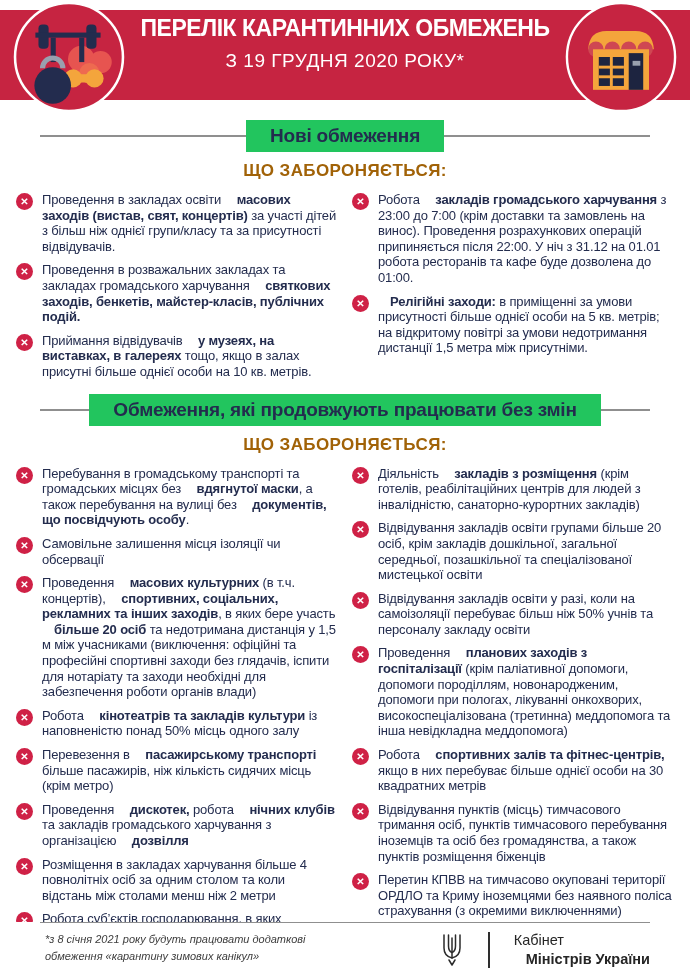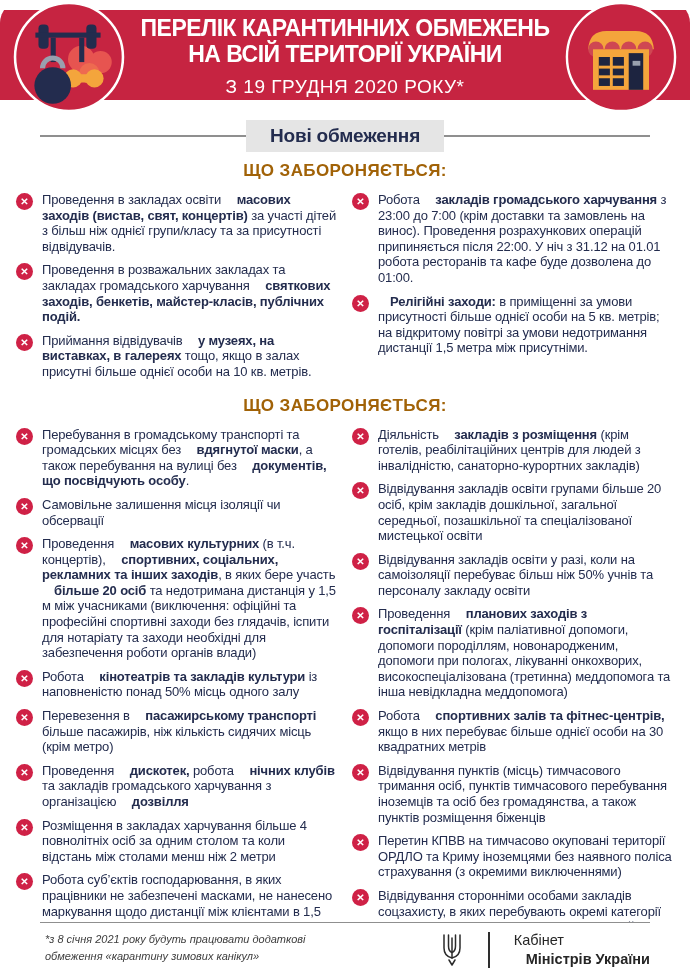--- a/index.html
+++ b/index.html
@@ -1,32 +1,32 @@
 <!DOCTYPE html>
 <html><head>
 <meta charset="utf-8">
 <style>
   html,body{margin:0;padding:0;background:#fff;}
   .page{position:relative;width:690px;height:975px;background:#fff;overflow:hidden;
-        font-family:"Liberation Sans",sans-serif;color:#232c4e;border-radius:23px;}
+        font-family:"Liberation Sans",sans-serif;color:#232c4e;}
 
   
   .hero{position:relative;height:114px;}
   .hero-band{position:absolute;top:10px;left:0;right:0;height:90px;background:#c62441;}
   .hero-circle{position:absolute;top:1px;width:112px;height:112px;}
   .hero-circle.left{left:13px;}
   .hero-circle.right{left:565px;}
   .hero-text{position:absolute;top:15px;left:110px;right:110px;text-align:center;color:#fff;}
   .hero-title{font-size:23px;font-weight:700;line-height:26px;letter-spacing:-0.5px;white-space:nowrap;}
   .hero-subtitle{font-size:19px;font-weight:400;line-height:24px;margin-top:8px;letter-spacing:0.5px;white-space:nowrap;}
 
   
   .banner-row{position:relative;height:34px;margin-top:5px;display:flex;align-items:center;justify-content:center;}
   .banner-line{position:absolute;left:40px;right:40px;top:16px;height:2px;background:#8f8f8f;}
-  .banner{position:relative;background:#e5e5e5;color:#232c4e;font-weight:700;font-size:19px;
+  .banner{position:relative;background:#22c55e;color:#232c4e;font-weight:700;font-size:19px;
           padding:5px 24px;letter-spacing:-0.2px;white-space:nowrap;}
   .subheading{text-align:center;color:#a16207;font-weight:700;font-size:17px;margin:8px 0 11px;letter-spacing:0.4px;}
 
   
   .columns{display:flex;gap:14px;padding:0 16px;}
   .col{flex:1;min-width:0;}
   .item{display:flex;gap:9px;margin-bottom:8px;}
   .xbadge{flex:0 0 auto;width:17px;height:17px;border-radius:50%;background:#cf2146;color:#fff;
           font-size:10px;font-weight:700;display:flex;align-items:center;justify-content:center;margin-top:1px;}
   .itext{font-size:13px;line-height:1.2;letter-spacing:-0.15px;color:#232c4e;}
@@ -71,21 +71,20 @@
           <rect x="37" y="36" width="5" height="24" fill="#232c4e"></rect>
           <rect x="65" y="36" width="5" height="24" fill="#232c4e"></rect>
           <path d="M29 66 a10 10 0 0 1 20 0" fill="none" stroke="#99a0ae" stroke-width="5"></path>
           <circle cx="39" cy="83" r="18" fill="#232c4e"></circle>
         </g>
       </svg>
     </div>
 
     <div class="hero-text">
       <div class="hero-title">ПЕРЕЛІК КАРАНТИННИХ ОБМЕЖЕНЬ</div>
-      <div class="hero-title">НА ВСІЙ ТЕРИТОРІЇ УКРАЇНИ</div>
       <div class="hero-subtitle">З 19 ГРУДНЯ 2020 РОКУ*</div>
     </div>
 
     <div class="hero-circle right">
       <svg viewBox="0 0 116 116" width="112" height="112">
         <defs>
             <clipPath id="sc">
               <circle cx="58" cy="58" r="56"></circle>
             </clipPath>
           </defs>
@@ -141,20 +140,24 @@
 
           <div class="item">
             <span class="xbadge">✕</span>
             <span class="itext"><span class="b">Релігійні заходи:</span><span> в приміщенні за умови присутності більше однієї особи на 5 кв. метрів; на відкритому повітрі за умови недотримання дистанції 1,5 метра між присутніми.</span></span>
           </div>
         </div>
     </div>
   </section>
 
   <section>
+    <div class="banner-row">
+      <div class="banner-line"></div>
+      <div class="banner">Обмеження, які продовжують працювати без змін</div>
+    </div>
     <div class="subheading">ЩО ЗАБОРОНЯЄТЬСЯ:</div>
     <div class="columns">
       <div class="col">
 
           <div class="item">
             <span class="xbadge">✕</span>
             <span class="itext"><span>Перебування в громадському транспорті та громадських місцях без </span><span class="b">вдягнутої маски</span><span>, а також перебування на вулиці без </span><span class="b">документів, що посвідчують особу</span><span>.</span></span>
           </div>
 
           <div class="item">

